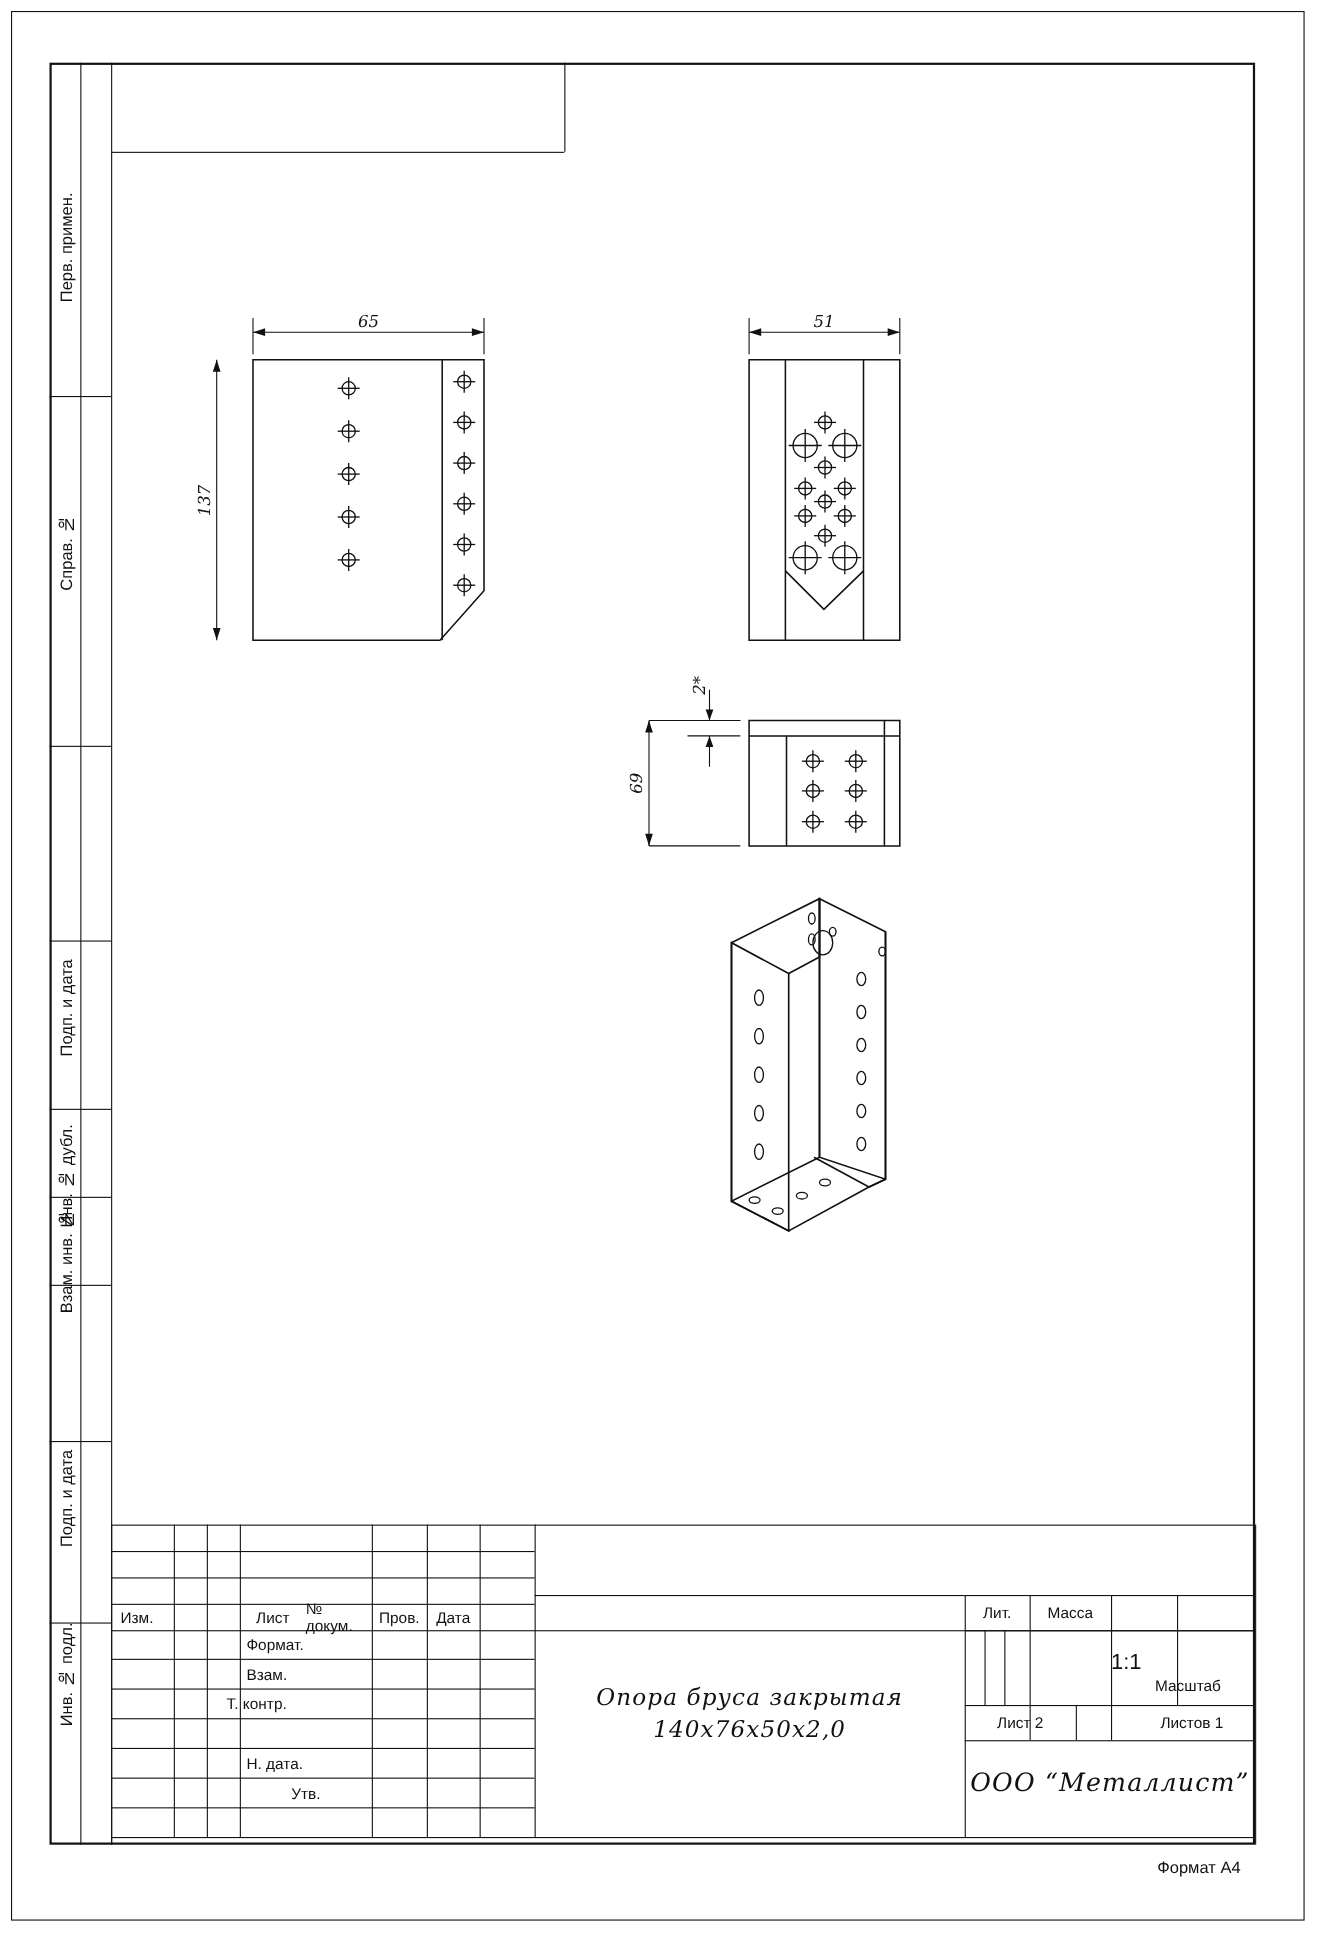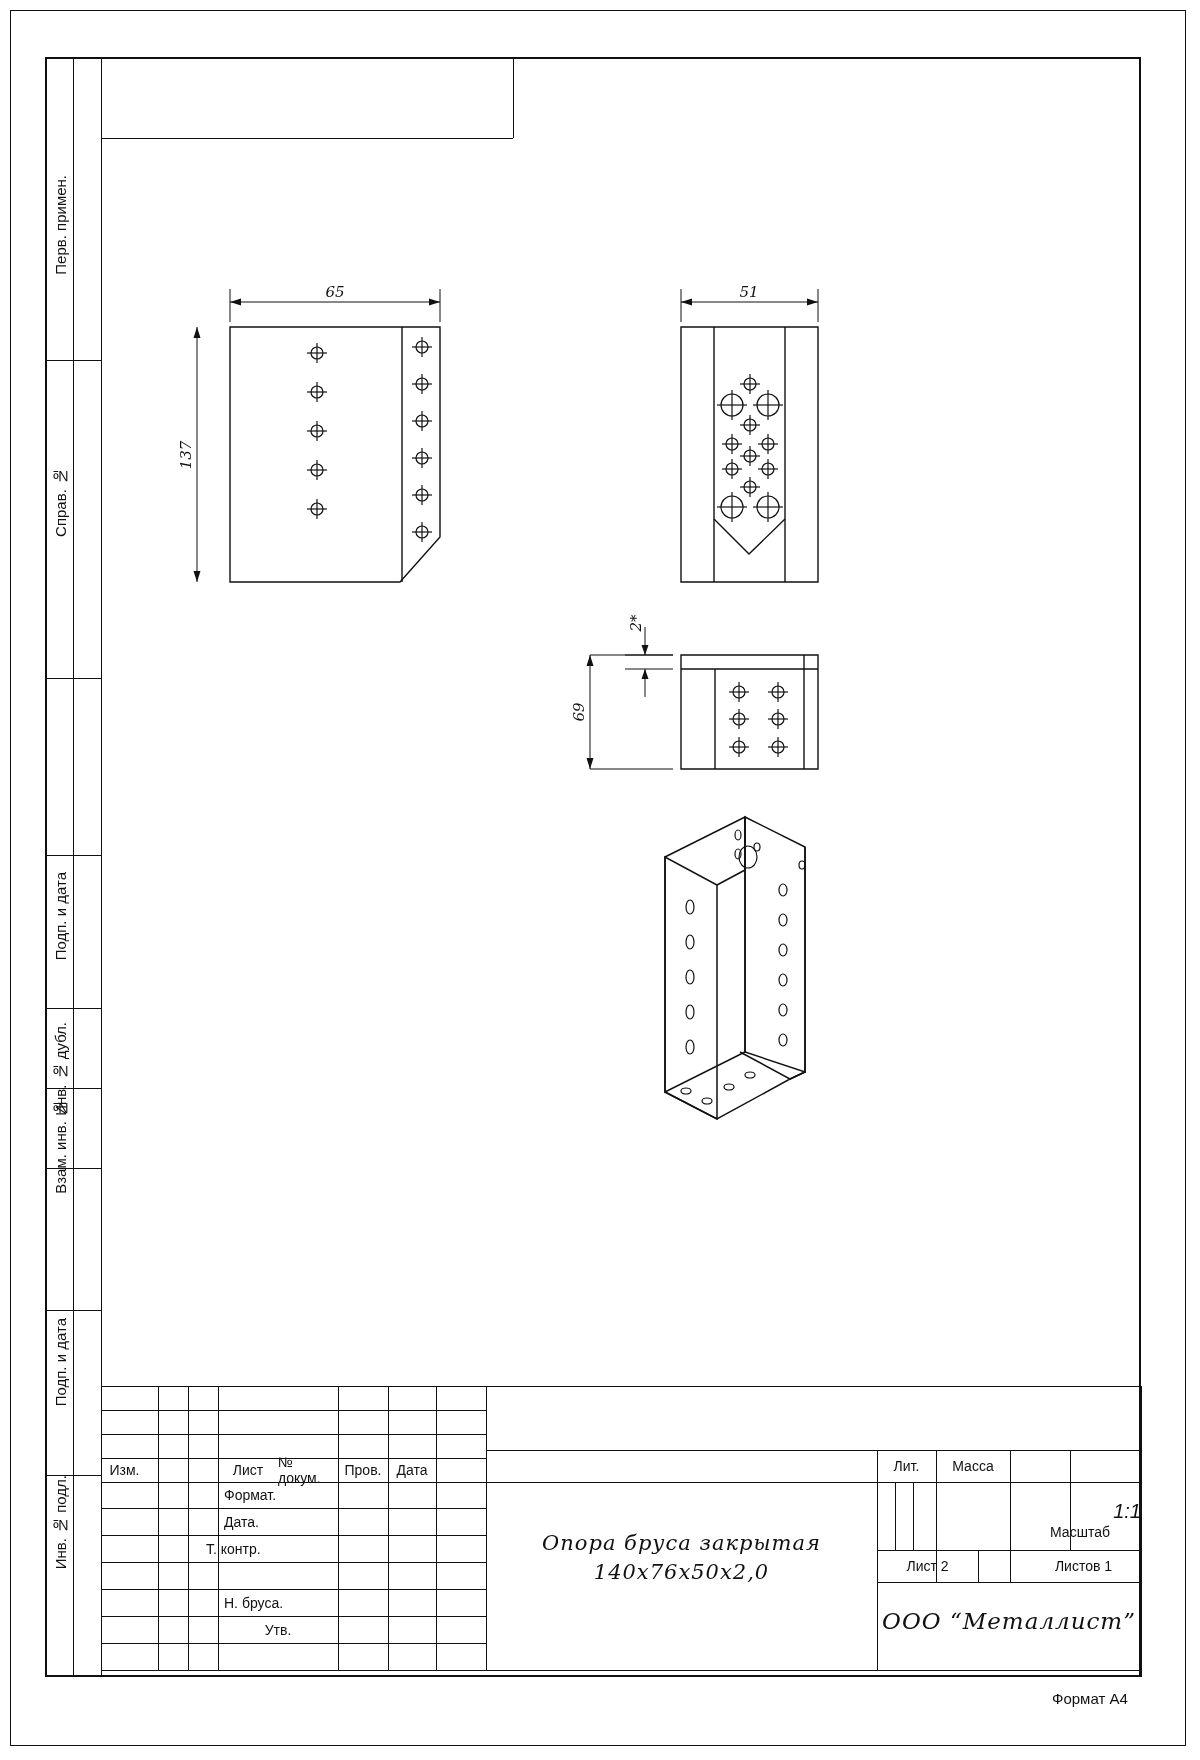--- a/index.html
+++ b/index.html
@@ -13,21 +13,21 @@
   .hline{position:absolute;background:#111;height:1px;}
   .vline{position:absolute;background:#111;width:1px;}
 
   .vlabel{position:absolute;writing-mode:vertical-rl;transform:rotate(180deg);font-size:15px;letter-spacing:0px;white-space:nowrap;}
   .tb-cell{position:absolute;box-sizing:border-box;font-size:14px;display:flex;align-items:center;}
   .tb-cell.c{justify-content:center;}
   .tb-cell.l{justify-content:flex-start;padding-left:6px;}
 
   .title-main{position:absolute;text-align:center;font-family:"DejaVu Serif",serif;font-style:italic;font-size:21px;letter-spacing:1px;line-height:1.45;margin-top:36px;}
   .company{position:absolute;text-align:center;font-family:"DejaVu Serif",serif;font-style:italic;font-size:23px;letter-spacing:1px;}
-  .scale-val{position:absolute;text-align:right;font-size:20px;font-style:italic;}
+  .scale-val{position:absolute;text-align:left;font-size:20px;}
   .fmt{position:absolute;font-size:15px;}
 
   
   .dwg{position:absolute;left:45px;top:57px;width:1096px;height:1620px;}
 
   .dim{font-family:"DejaVu Serif",serif;font-style:italic;font-size:15px;fill:#111;}
 </style>
 </head>
 <body>
 
@@ -366,23 +366,23 @@
     <div class="vline" style="left:1141px;top:1386px;height:291px;"></div>
     <div class="hline" style="left:486px;top:1450px;width:391px;"></div>
 
     <div class="tb-cell c" style="left:96px;top:1458px;width:57px;height:24px;">Изм.</div>
     <div class="tb-cell c" style="left:218px;top:1458px;width:60px;height:24px;">Лист</div>
     <div class="tb-cell c" style="left:278px;top:1458px;width:60px;height:24px;">№ докум.</div>
     <div class="tb-cell c" style="left:338px;top:1458px;width:50px;height:24px;">Пров.</div>
     <div class="tb-cell c" style="left:388px;top:1458px;width:48px;height:24px;">Дата</div>
 
     <div class="tb-cell l" style="left:218px;top:1482px;width:120px;height:26px;">Формат.</div>
-    <div class="tb-cell l" style="left:218px;top:1509px;width:120px;height:26px;">Дата.</div>
+    <div class="tb-cell l" style="left:218px;top:1509px;width:120px;height:26px;">Взам.</div>
     <div class="tb-cell l" style="left:200px;top:1536px;width:120px;height:26px;">Т. контр.</div>
-    <div class="tb-cell l" style="left:218px;top:1590px;width:120px;height:26px;">Н. бруса.</div>
+    <div class="tb-cell l" style="left:218px;top:1590px;width:120px;height:26px;">Н. дата.</div>
     <div class="tb-cell c" style="left:218px;top:1617px;width:120px;height:26px;">Утв.</div>
 
     <div class="tb-cell c" style="left:877px;top:1450px;width:59px;height:32px;">Лит.</div>
     <div class="tb-cell c" style="left:936px;top:1450px;width:74px;height:32px;">Масса</div>
     <div class="tb-cell c" style="left:1010px;top:1516px;width:140px;height:32px;">Масштаб</div>
 
     <div class="scale-val" style="left:1010px;top:1500px;width:131px;">1:1</div>
 
     <div class="tb-cell c" style="left:877px;top:1550px;width:101px;height:32px;">Лист 2</div>
     <div class="tb-cell c" style="left:978px;top:1550px;width:163px;height:32px;padding-left:48px;">Листов 1</div>

